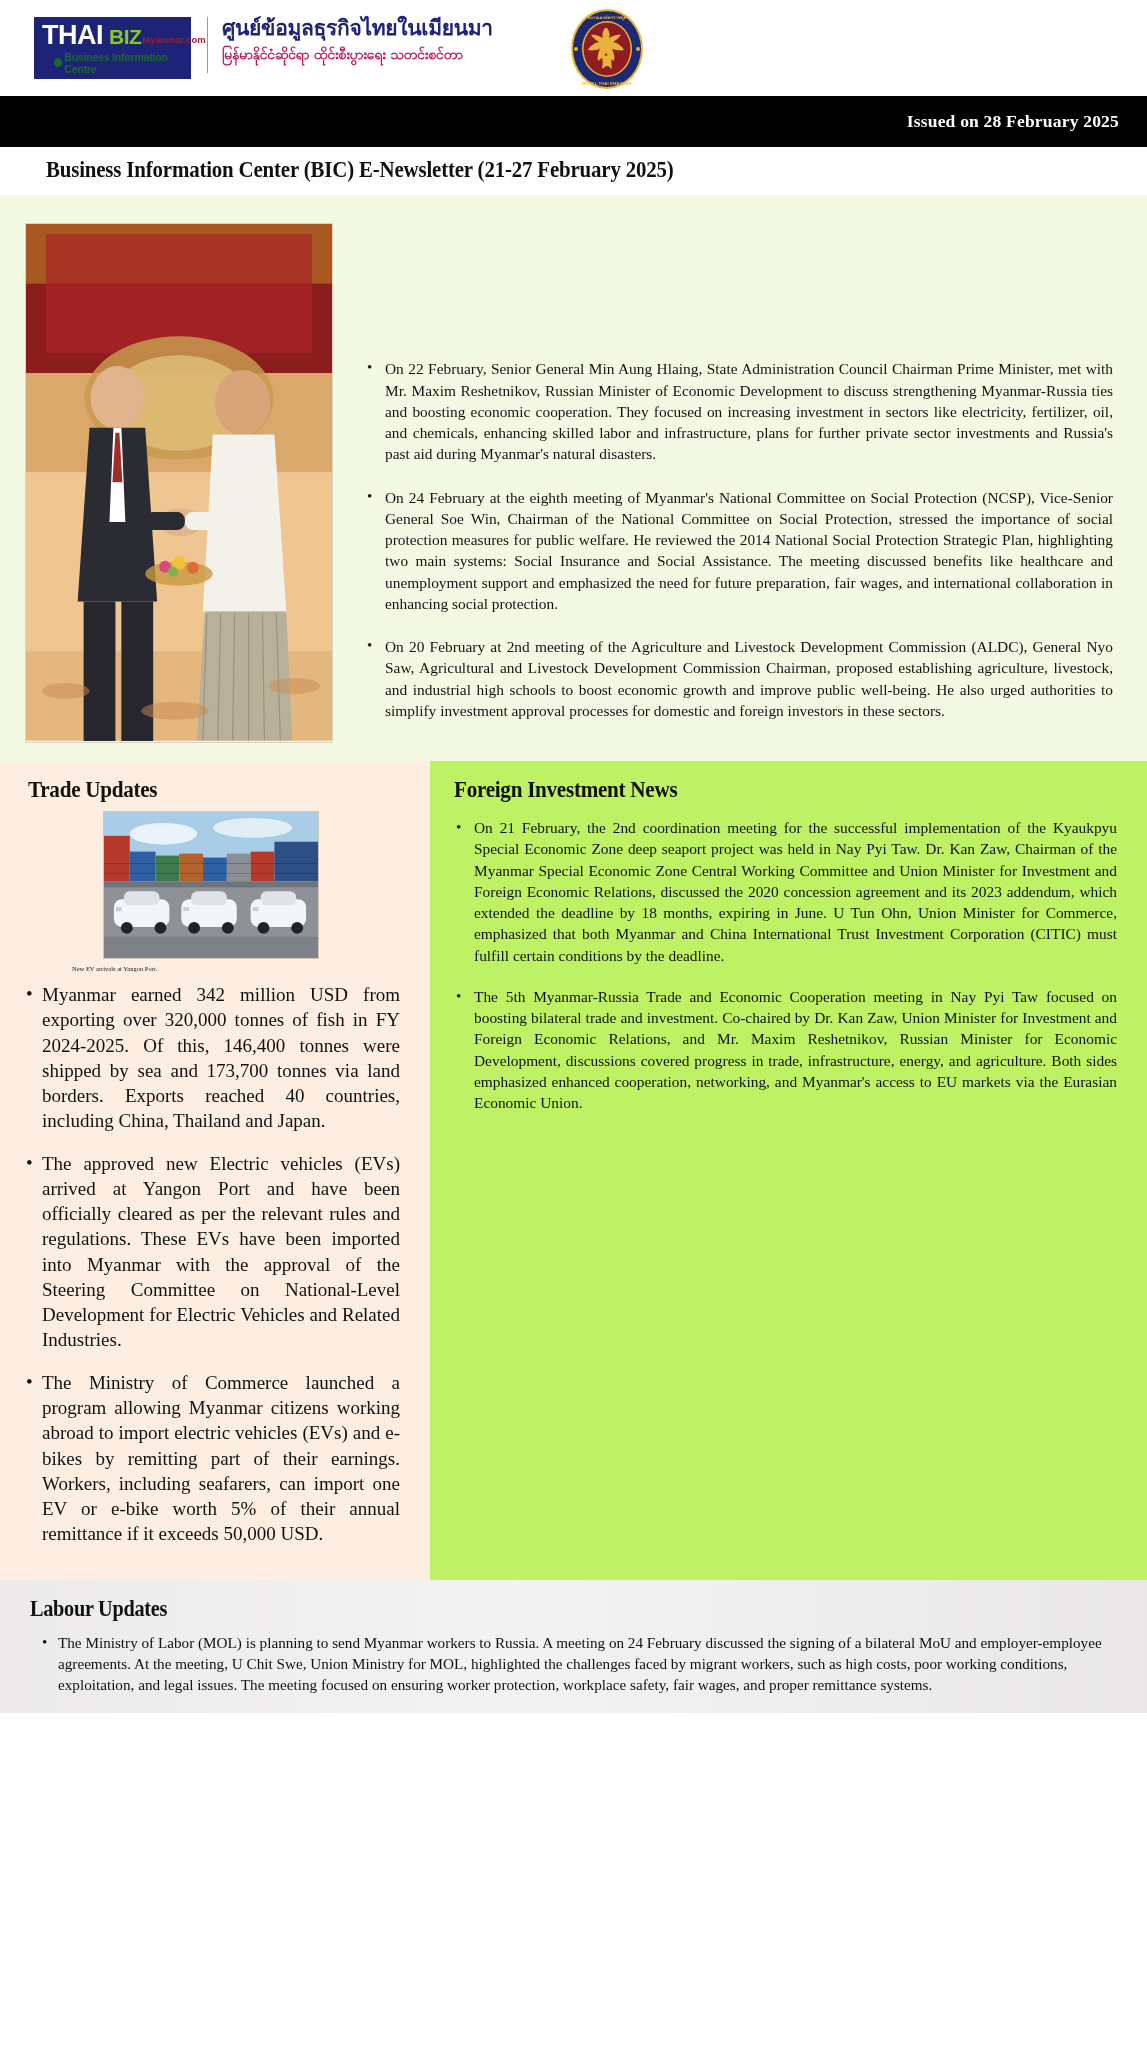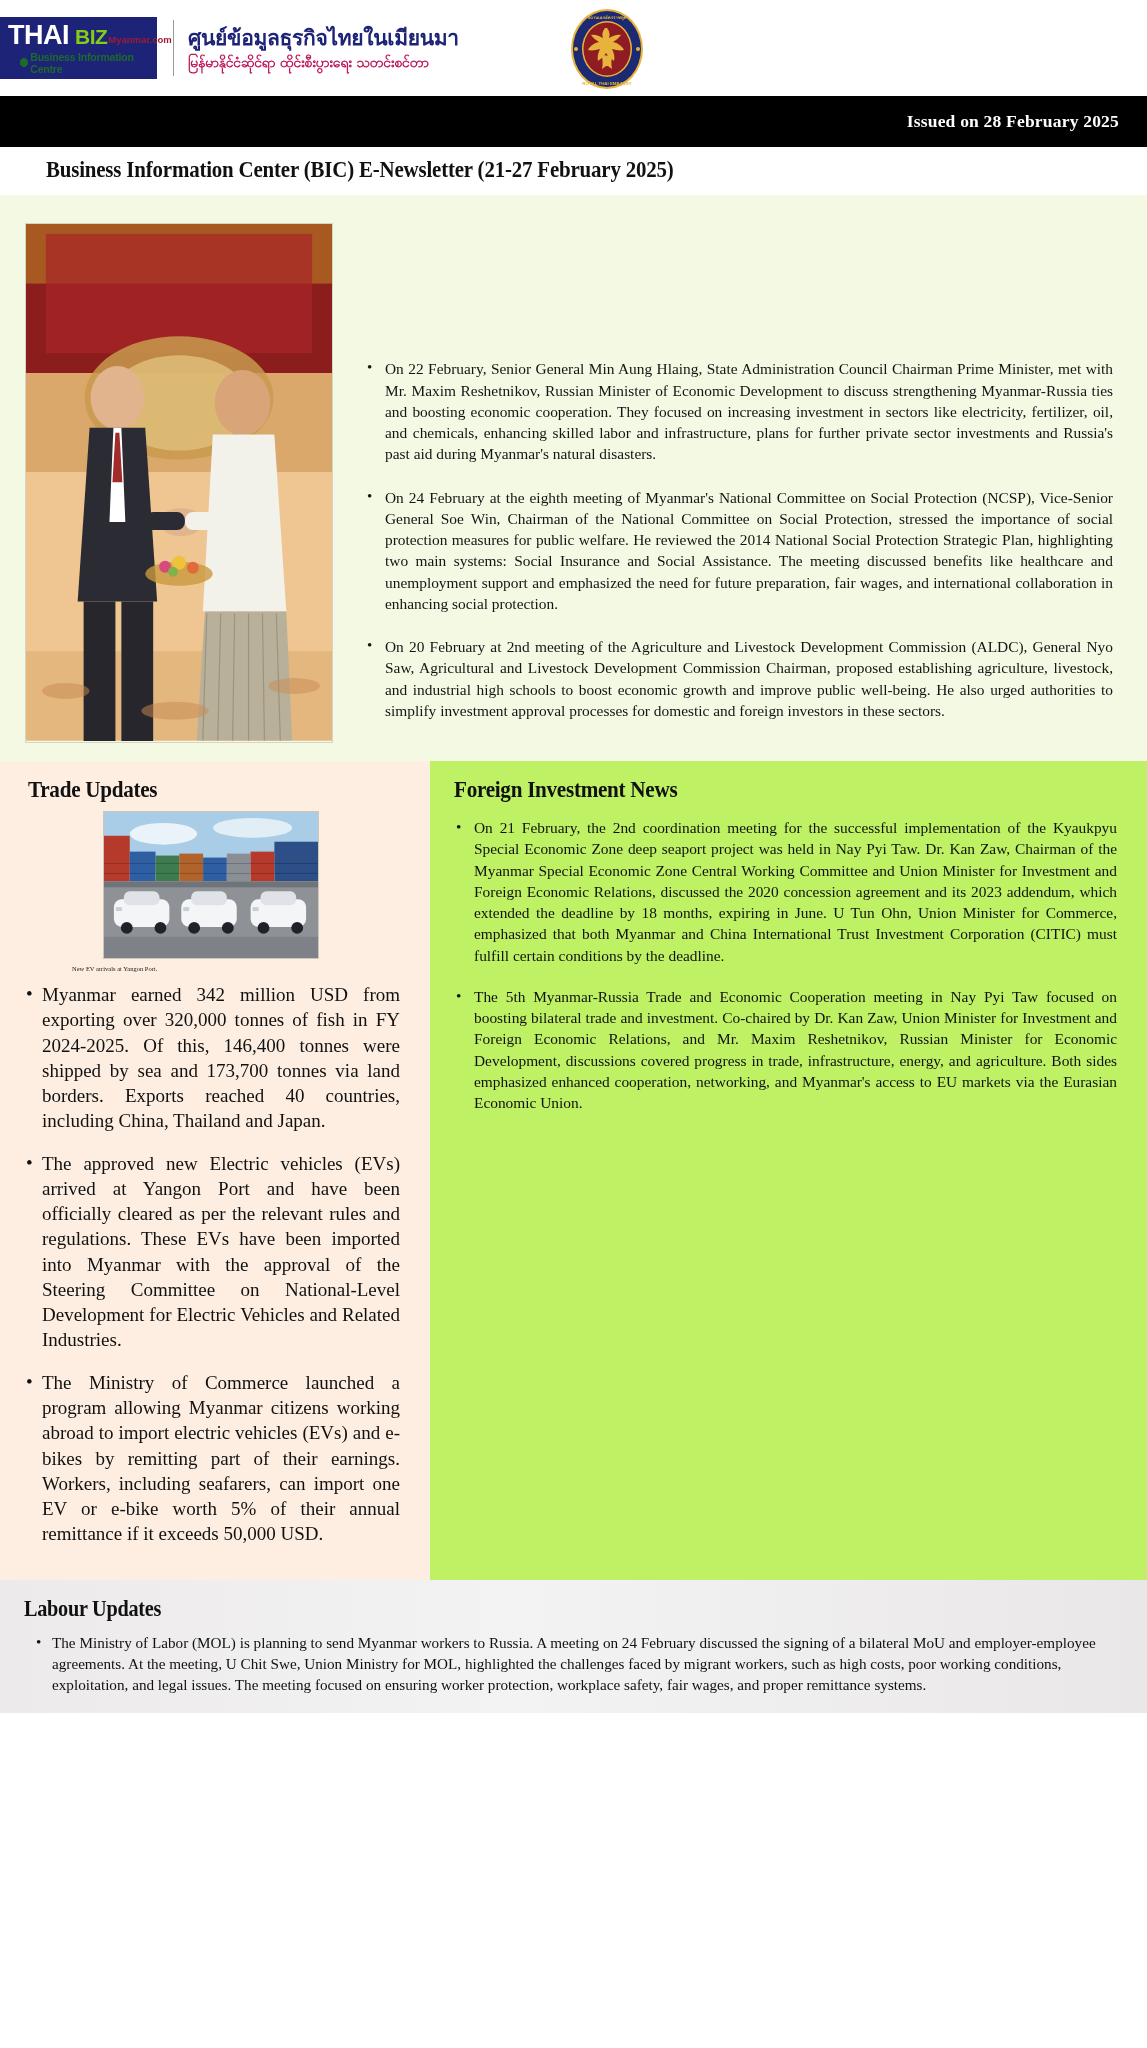--- a/index.html
+++ b/index.html
@@ -18,22 +18,22 @@
   
   .masthead {
     position: relative;
     height: 96px;
     background: #ffffff;
     display: flex;
     align-items: center;
   }
   .logo-wrap {
     display: flex;
-    align-items: center;
-    margin-left: 0;
+    align-items: flex-start;
+    margin-left: 34px;
   }
   .logo-box {
     width: 157px;
     height: 62px;
     background: #1d2377;
     position: relative;
     display: flex;
     flex-direction: column;
     justify-content: center;
     padding-left: 0;
@@ -94,21 +94,21 @@
     height: 56px;
     background: #9a9a9a;
     margin: 0 14px 0 16px;
   }
   .logo-thaitext {
     display: flex;
     flex-direction: column;
     justify-content: center;
   }
   .logo-th-line1 {
-    font-family: Liberation Serif, serif;
+    font-family: Liberation Mono, monospace;
     font-size: 21px;
     font-weight: bold;
     color: #1d2377;
     line-height: 1.25;
     letter-spacing: -0.3px;
   }
   .logo-th-line2 {
     font-family: "DejaVu Sans", sans-serif;
     font-size: 14px;
     font-weight: bold;
@@ -297,21 +297,21 @@
   .fin-list li::before {
     content: "\2022";
     position: absolute;
     left: 0;
     top: -1px;
   }
 
   
   .labour {
     background: linear-gradient(to right, #eceaea 0%, #f4f3f3 45%, #e9e7e7 100%);
-    padding: 12px 0 18px 6px;
+    padding: 12px 0 18px 12px;
     min-height: 130px;
     box-sizing: border-box;
   }
   .labour h2 {
     margin: 4px 0 10px 18px;
     font-size: 22.5px;
     font-weight: bold;
     letter-spacing: -0.3px;
     transform: scaleX(0.9);
     transform-origin: left center;

